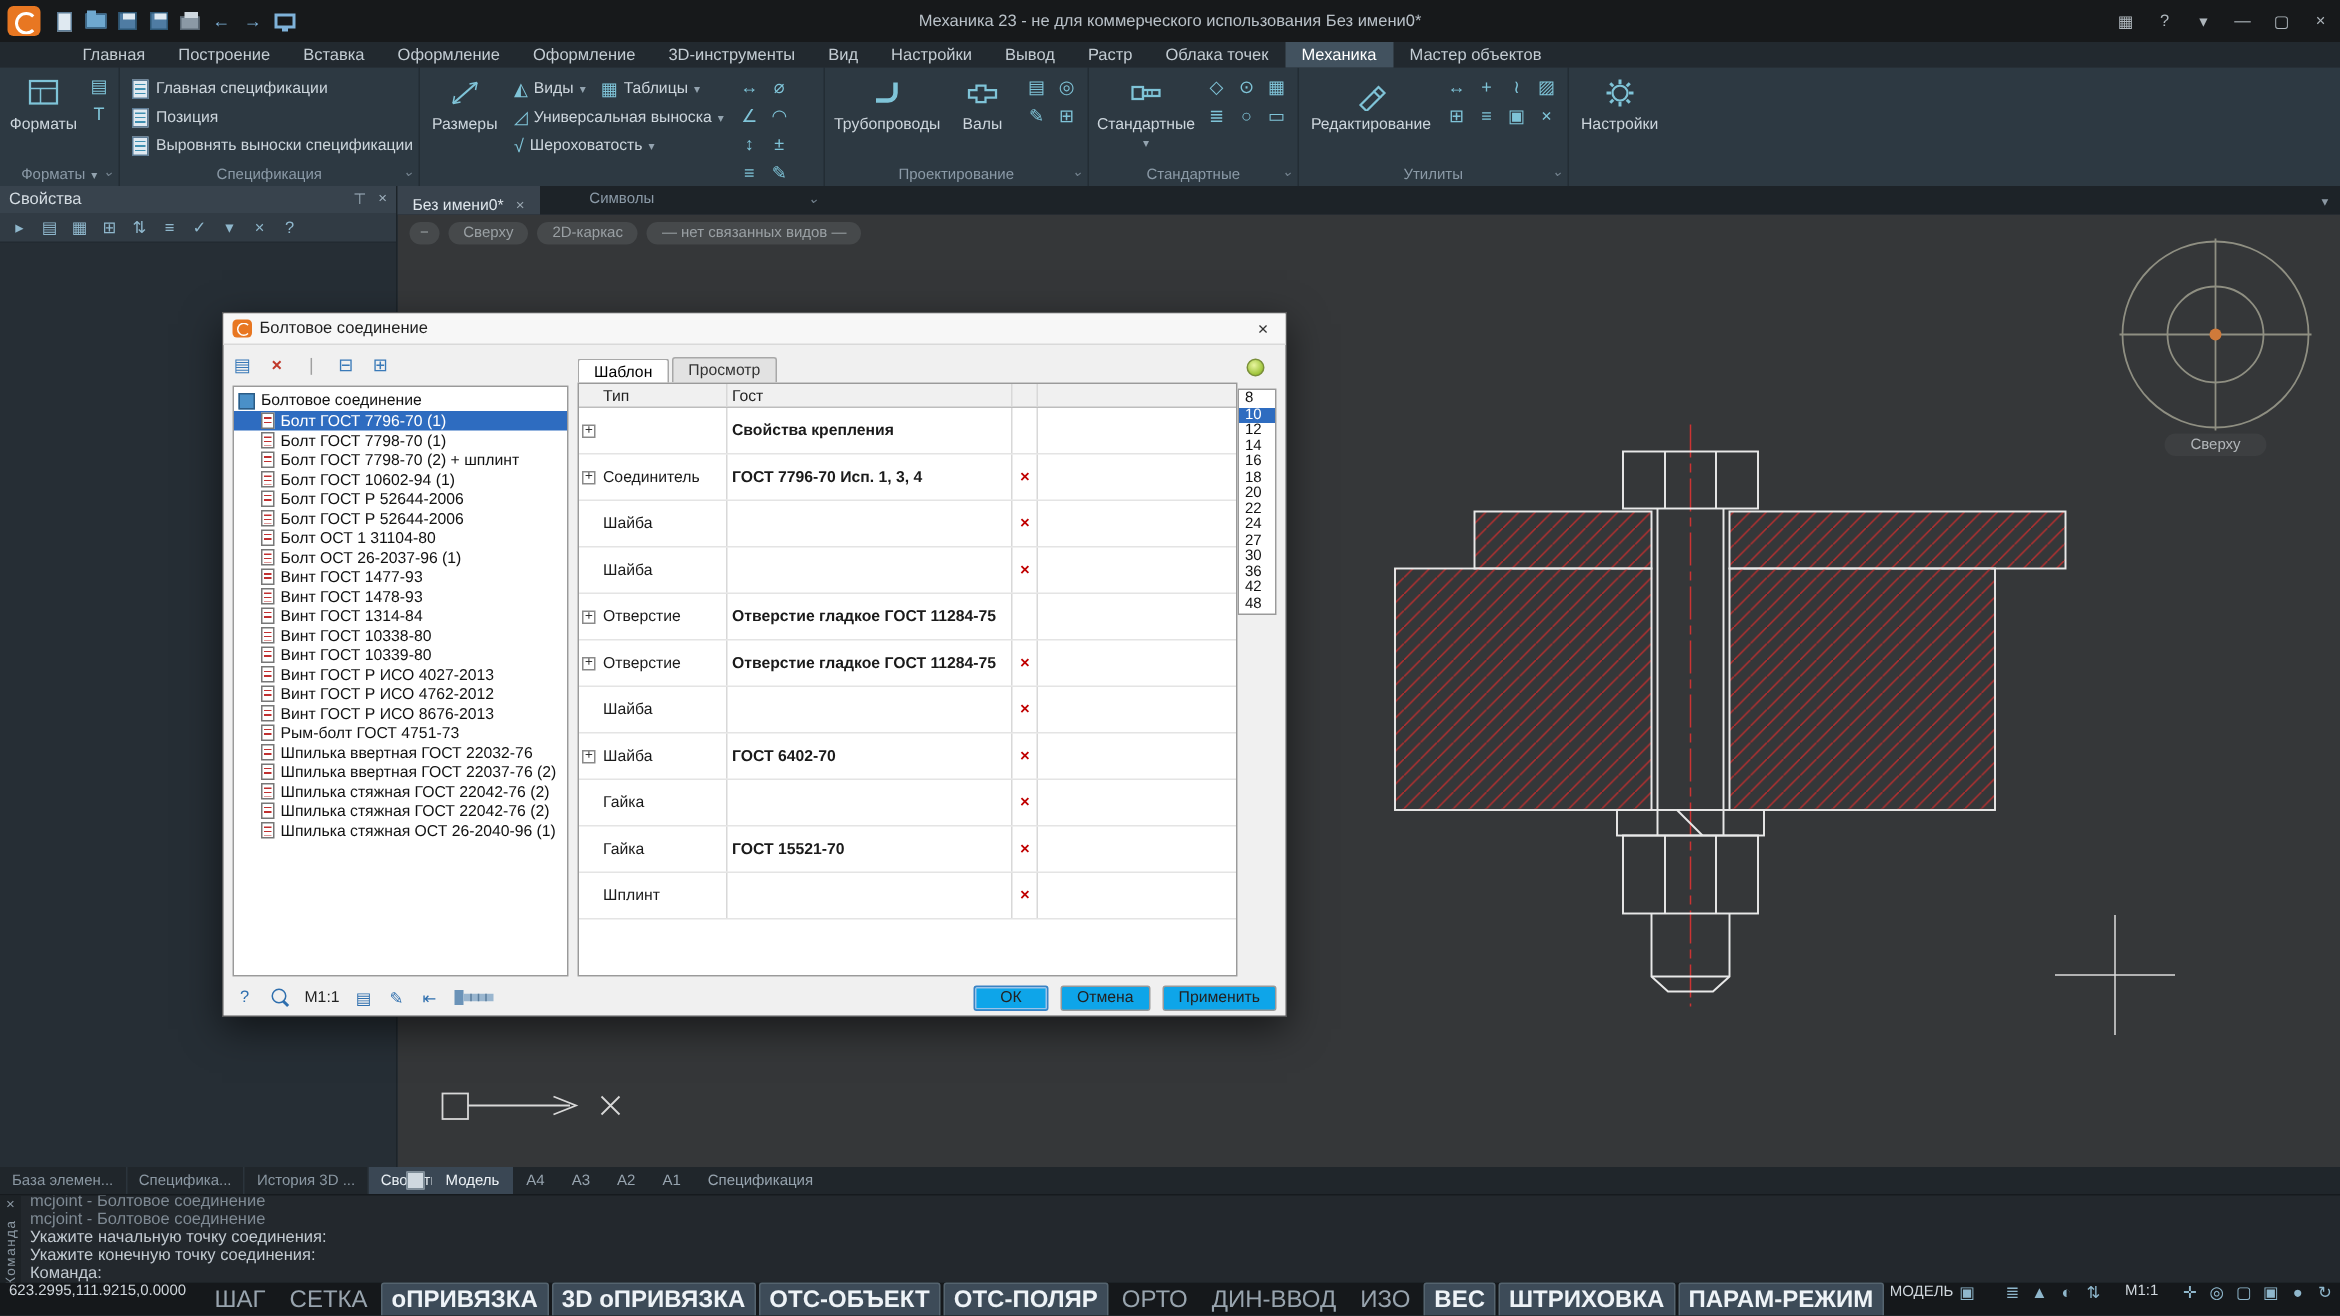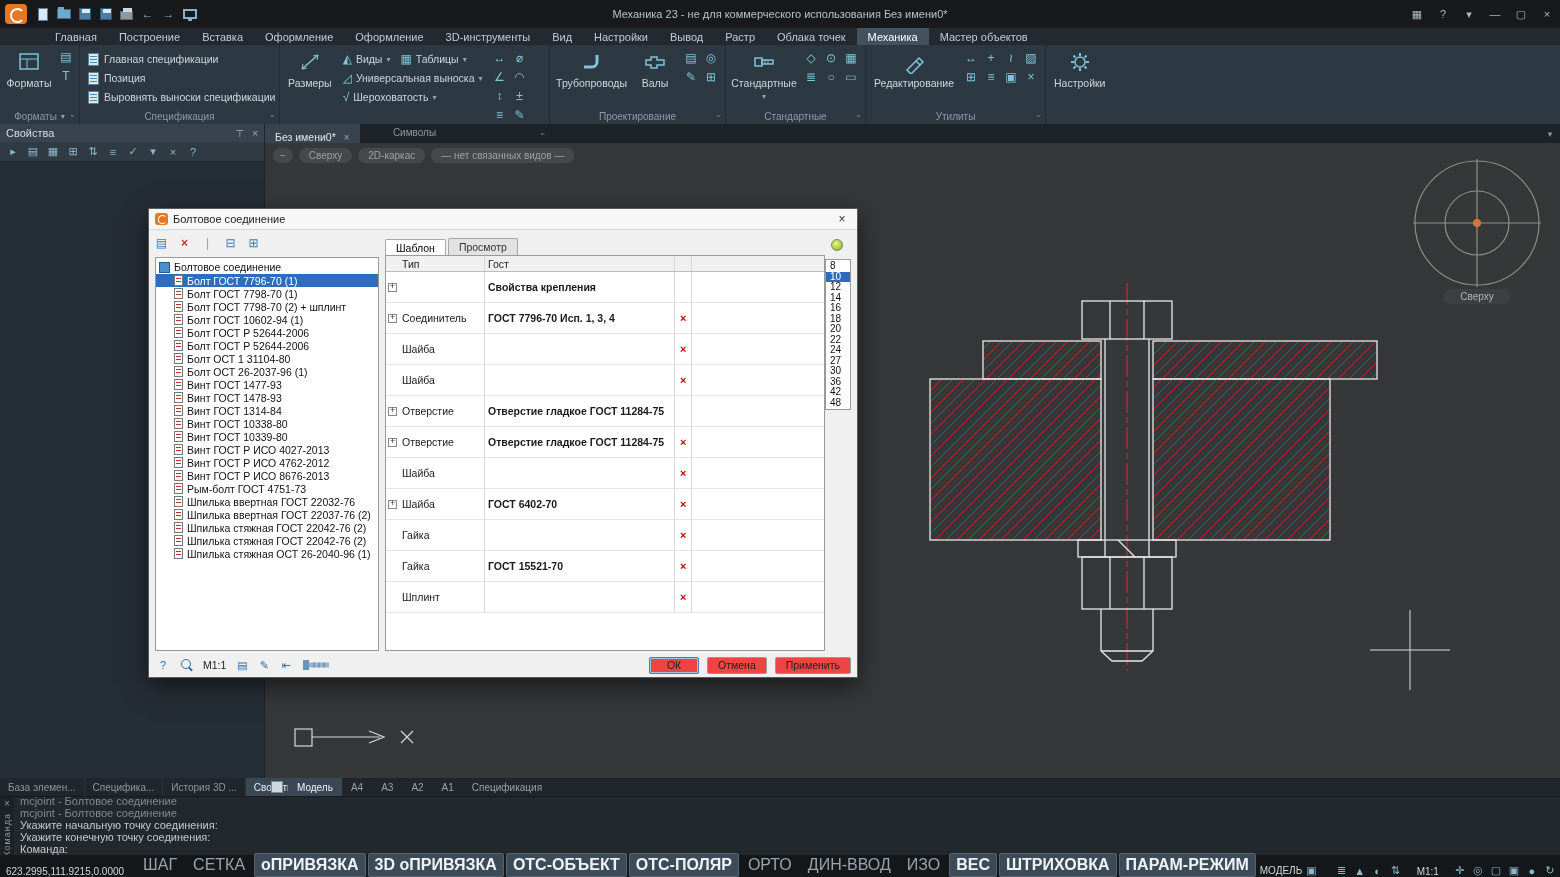--- a/index.html
+++ b/index.html
@@ -87,21 +87,21 @@
 .cmd{position:absolute;left:0;top:796px;width:100%;height:59px;background:#23282d;border-top:1px solid #161a1e;z-index:6;display:flex;}
 .cmd-side{width:14px;background:#1d2226;display:flex;flex-direction:column;align-items:center;padding-top:2px;flex:none;}
 .cmd-side .x{color:#8b98a3;font-size:10px;line-height:10px;}
 .cmd-side .lbl{writing-mode:vertical-lr;transform:rotate(180deg);color:#8b98a3;font-size:9px;margin-top:4px;letter-spacing:1px;}
 .cmd-lines{padding:1px 6px;overflow:hidden;}
 .cmd-line{font-size:11px;line-height:12px;color:#c2cad1;white-space:nowrap;}
 .cmd-line:first-child{color:#7f8a94;margin-top:-3px;}
 .cmd-line:nth-child(2){color:#7f8a94;}
 
 
-.statusbar{position:absolute;left:0;top:855px;width:100%;height:22px;background:#15181b;display:flex;align-items:flex-end;padding:0 6px;gap:2px;z-index:7;}
+.statusbar{position:absolute;left:0;top:855px;width:100%;height:22px;background:#15181b;display:flex;align-items:flex-start;padding:0 6px;gap:2px;z-index:7;}
 .coords{color:#cfd6dc;font-size:10px;margin-right:10px;white-space:nowrap;}
 .stgl{padding:2px 6px;font-size:16px;color:#98a4ae;border:1px solid transparent;white-space:nowrap;}
 .stgl.on{background:#3d4b58;border-color:#55646f;color:#eef3f7;border-radius:2px;font-weight:bold;}
 .st-spacer{flex:1;}
 .st-model{display:flex;align-items:center;gap:4px;color:#cfd6dc;font-size:10px;margin-right:14px;}
 .st-model .mi{color:#8fb7cc;font-size:11px;}
 .st-ico{width:18px;display:flex;align-items:center;justify-content:center;color:#8fb7cc;font-size:11px;}
 .st-scale{color:#cfd6dc;font-size:10px;margin:0 10px;}
 
 
@@ -146,21 +146,21 @@
 .size{height:10.5px;line-height:10.5px;padding-left:4px;}
 .size.sel{background:#2e6cc0;color:#fff;}
 .bulb{position:absolute;left:682px;top:30px;width:12px;height:12px;border-radius:50%;background:radial-gradient(circle at 40% 35%,#e8f5a0,#9ec43a 70%,#6f942a);border:1px solid #7a8f3a;}
 .dlg-bottom{position:absolute;left:6px;top:446px;right:6px;height:20px;display:flex;align-items:center;gap:8px;}
 .dbi{width:16px;height:16px;display:flex;align-items:center;justify-content:center;font-size:11px;color:#2f6fae;}
 .dbi.lens{position:relative;}
 .dbi.lens::before{content:"";width:8px;height:8px;border:1.5px solid #2f6fae;border-radius:50%;position:absolute;left:2px;top:2px;}
 .dbi.lens::after{content:"";width:5px;height:1.5px;background:#2f6fae;position:absolute;left:9px;top:11px;transform:rotate(45deg);}
 .dlg-scale{font-size:10.5px;color:#222;}
 .dlg-btns{margin-left:auto;display:flex;gap:8px;}
-.dbtn{height:17px;min-width:50px;padding:0 10px;background:#ef4444;border:1px solid #999;font-size:10.5px;color:#222;font-family:"Liberation Sans",sans-serif;border-radius:2px;}
+.dbtn{height:17px;min-width:50px;padding:0 10px;background:#0ea5e9;border:1px solid #999;font-size:10.5px;color:#222;font-family:"Liberation Sans",sans-serif;border-radius:2px;}
 .dbtn.primary{border:1px solid #3a82c4;box-shadow:0 0 0 1px #9cc3e8 inset;}
 
 svg{display:block;}
 </style>
 </head>
 <body>
 
 <div id="app">
 
   <div class="titlebar">

